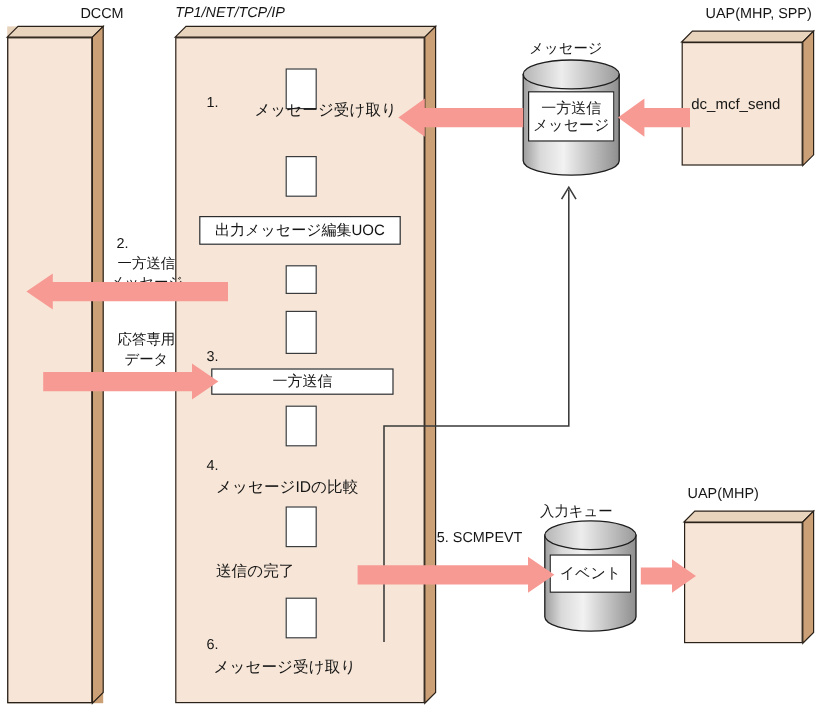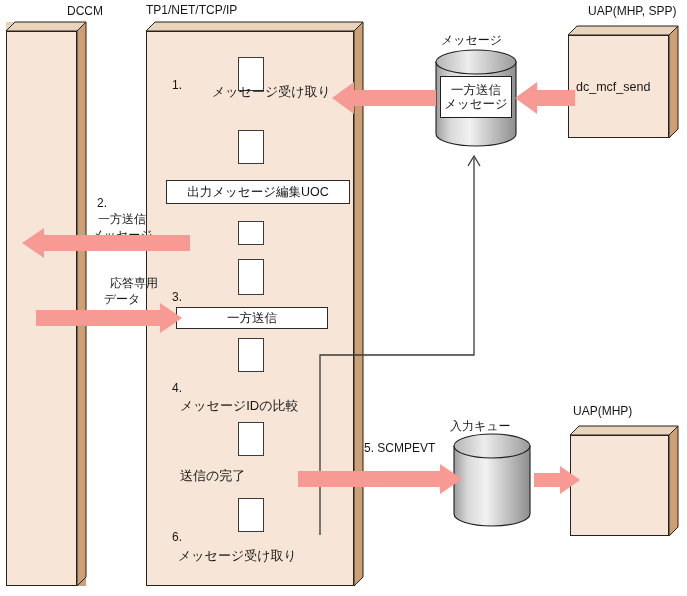--- a/index.html
+++ b/index.html
@@ -40,21 +40,21 @@
 
   
   .wire{position:absolute;overflow:visible;}
   .wire path,.wire polyline{fill:none;stroke:#3a3a3a;stroke-width:1.3;}
 </style>
 </head>
 <body>
 
 <div class="lbl" style="left:19px;top:4px;margin-left:48px;">DCCM</div>
 
-<div class="lbl" style="left:146px;top:3px;">TP1/NET/TCP/IP</div>
+<div class="lbl" style="left:146px;top:3px;font-style:italic;">TP1/NET/TCP/IP</div>
 
 <div class="lbl" style="left:588px;top:4px;text-align:center;">UAP(MHP, SPP)</div>
 
 <div class="lbl" style="left:573px;top:404px;">UAP(MHP)</div>
 
 <div class="lbl" style="left:441px;top:33px;">メッセージ</div>
 
 <div class="lbl" style="left:450px;top:419px;text-align:center;">入力キュー</div>
 
 <div class="slab" style="left:6px;top:22px;width:80px;height:564px;">
@@ -80,42 +80,42 @@
 <div class="tick" style="left:238px;top:130px;width:26px;height:34px;"></div>
 <div class="tick" style="left:238px;top:221px;width:26px;height:24px;"></div>
 <div class="tick" style="left:238px;top:259px;width:26px;height:36px;"></div>
 <div class="tick" style="left:238px;top:338px;width:26px;height:34px;"></div>
 <div class="tick" style="left:238px;top:422px;width:26px;height:34px;"></div>
 <div class="tick" style="left:238px;top:498px;width:26px;height:34px;"></div>
 
 <div class="lbl" style="left:172px;top:78px;">1.</div>
 <div class="lbl" style="left:180px;top:84px;font-size:13px;margin-left:32px;">メッセージ受け取り</div>
 
-<div class="pbox" style="left:166px;top:180px;width:184px;height:24px;">
+<div class="pbox" style="left:166px;top:180px;width:168px;height:24px;">
   <span>出力メッセージ編集UOC</span>
 </div>
 
 <div class="lbl" style="left:172px;top:290px;">3.</div>
 <div class="pbox" style="left:176px;top:307px;width:152px;height:22px;">
   <span>一方送信</span>
 </div>
 
 <div class="lbl" style="left:172px;top:381px;">4.</div>
 <div class="lbl" style="left:180px;top:398px;font-size:13px;">メッセージIDの比較</div>
 
 <div class="lbl" style="left:180px;top:468px;font-size:13px;">送信の完了</div>
 
 <div class="lbl" style="left:172px;top:530px;">6.</div>
 <div class="lbl" style="left:178px;top:548px;font-size:13px;">メッセージ受け取り</div>
 
 <div class="lbl" style="left:97px;top:196px;">2.</div>
 <div class="lbl c" style="left:86px;top:212px;width:72px;">一方送信</div>
 <div class="lbl c" style="left:86px;top:228px;width:72px;">メッセージ</div>
 
-<div class="lbl c" style="left:86px;top:276px;width:72px;margin-left:12px;">応答専用</div>
+<div class="lbl c" style="left:86px;top:276px;width:72px;">応答専用</div>
 <div class="lbl c" style="left:86px;top:292px;width:72px;">データ</div>
 
 <div class="lbl" style="left:364px;top:441px;">5. SCMPEVT</div>
 
 <div class="cyl" style="left:436px;top:50px;width:80px;height:96px;">
   <svg width="80" height="96" viewBox="0 0 80 96">
     <defs>
       <linearGradient id="cylgA" x1="0" y1="0" x2="1" y2="0">
         <stop offset="0%" stop-color="#9d9d9d"></stop>
         <stop offset="18%" stop-color="#d9d9d9"></stop>
@@ -150,20 +150,23 @@
       </linearGradient>
       <linearGradient id="cylcapB" x1="0" y1="0" x2="1" y2="0">
         <stop offset="0%" stop-color="#b5b5b5"></stop>
         <stop offset="40%" stop-color="#ededed"></stop>
         <stop offset="100%" stop-color="#9a9a9a"></stop>
       </linearGradient>
     </defs>
     <path d="M0,12 L0,80 A38,12 0 0 0 76,80 L76,12 Z" fill="url(#cylgB)" stroke="#1d1d1d" stroke-width="1.1"></path>
     <ellipse cx="38" cy="12" rx="38" ry="12" fill="url(#cylcapB)" stroke="#1d1d1d" stroke-width="1.1"></ellipse>
   </svg>
+  <div class="band" style="top:28px;height:32px;">
+    <span>イベント</span>
+  </div>
 </div>
 
 <div class="slab" style="left:568px;top:26px;width:110px;height:112px;">
   <svg viewBox="0 0 110 112" preserveAspectRatio="none">
     <polygon points="0,9 9,0 110,0 101,9" fill="#e8d3bd" stroke="#2a2118" stroke-width="1"></polygon>
     <polygon points="101,9 110,0 110,103 101,112" fill="#cba077" stroke="#2a2118" stroke-width="1"></polygon>
     <rect x="0.5" y="9.5" width="100" height="102" fill="#f7e6d7" stroke="#2a2118" stroke-width="1"></rect>
   </svg>
   <div class="lbl" style="left:8px;top:54px;font-size:12.5px;">dc_mcf_send</div>
 </div>

